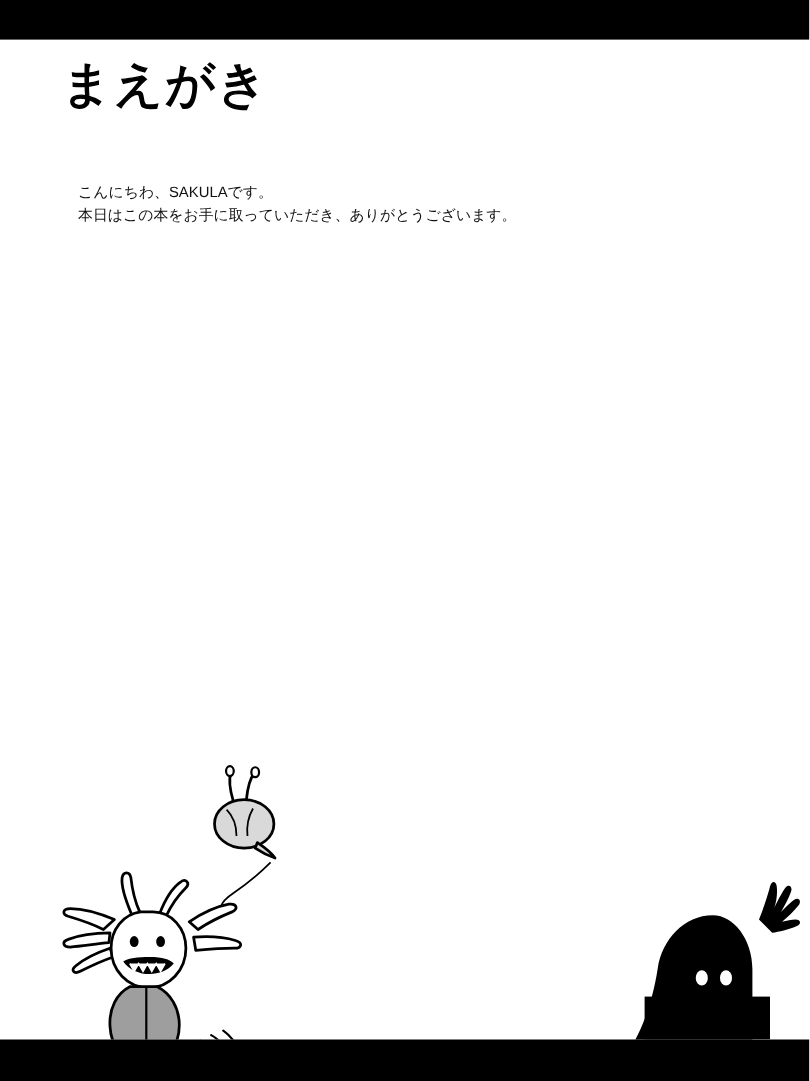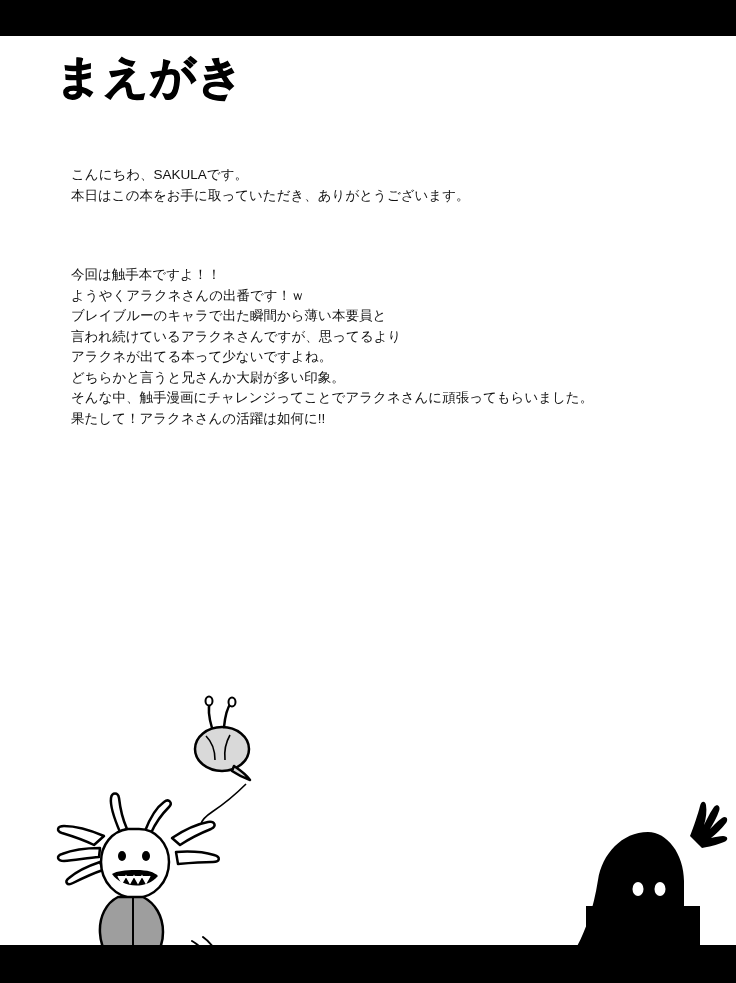--- a/index.html
+++ b/index.html
@@ -38,21 +38,21 @@
     left: 0;
     top: 36px;
     width: 736px;
     height: 909px;
   }
   .title {
     position: absolute;
     left: 56px;
     top: 18px;
     font-family: "DejaVu Sans", sans-serif;
-    font-weight: bold;
+    font-weight: normal;
     font-size: 45px;
     letter-spacing: 1px;
     color: #000000;
     -webkit-text-stroke: 1.2px #000;
     line-height: 1;
     white-space: nowrap;
   }
   .body-text {
     position: absolute;
     left: 56px;
@@ -90,28 +90,20 @@
 
   <div class="band-top"></div>
 
   <div class="content">
 
     <div class="title">まえがき</div>
 
     <div class="body-text">
       <p class="para">こんにちわ、SAKULAです。
 本日はこの本をお手に取っていただき、ありがとうございます。</p>
-      <p class="para">今回は触手本ですよ！！
-ようやくアラクネさんの出番です！ｗ
-ブレイブルーのキャラで出た瞬間から薄い本要員と
-言われ続けているアラクネさんですが、思ってるより
-アラクネが出てる本って少ないですよね。
-どちらかと言うと兄さんか大尉が多い印象。
-そんな中、触手漫画にチャレンジってことでアラクネさんに頑張ってもらいました。
-果たして！アラクネさんの活躍は如何に!!</p>
     </div>
 
     <div class="art">
       <svg width="736" height="909" viewBox="0 0 736 909" xmlns="http://www.w3.org/2000/svg">
 
         <g>
 
           <path d="M648 796
                    c-26 0 -46 22 -50 48
                    c-5 32 -14 54 -22 68

